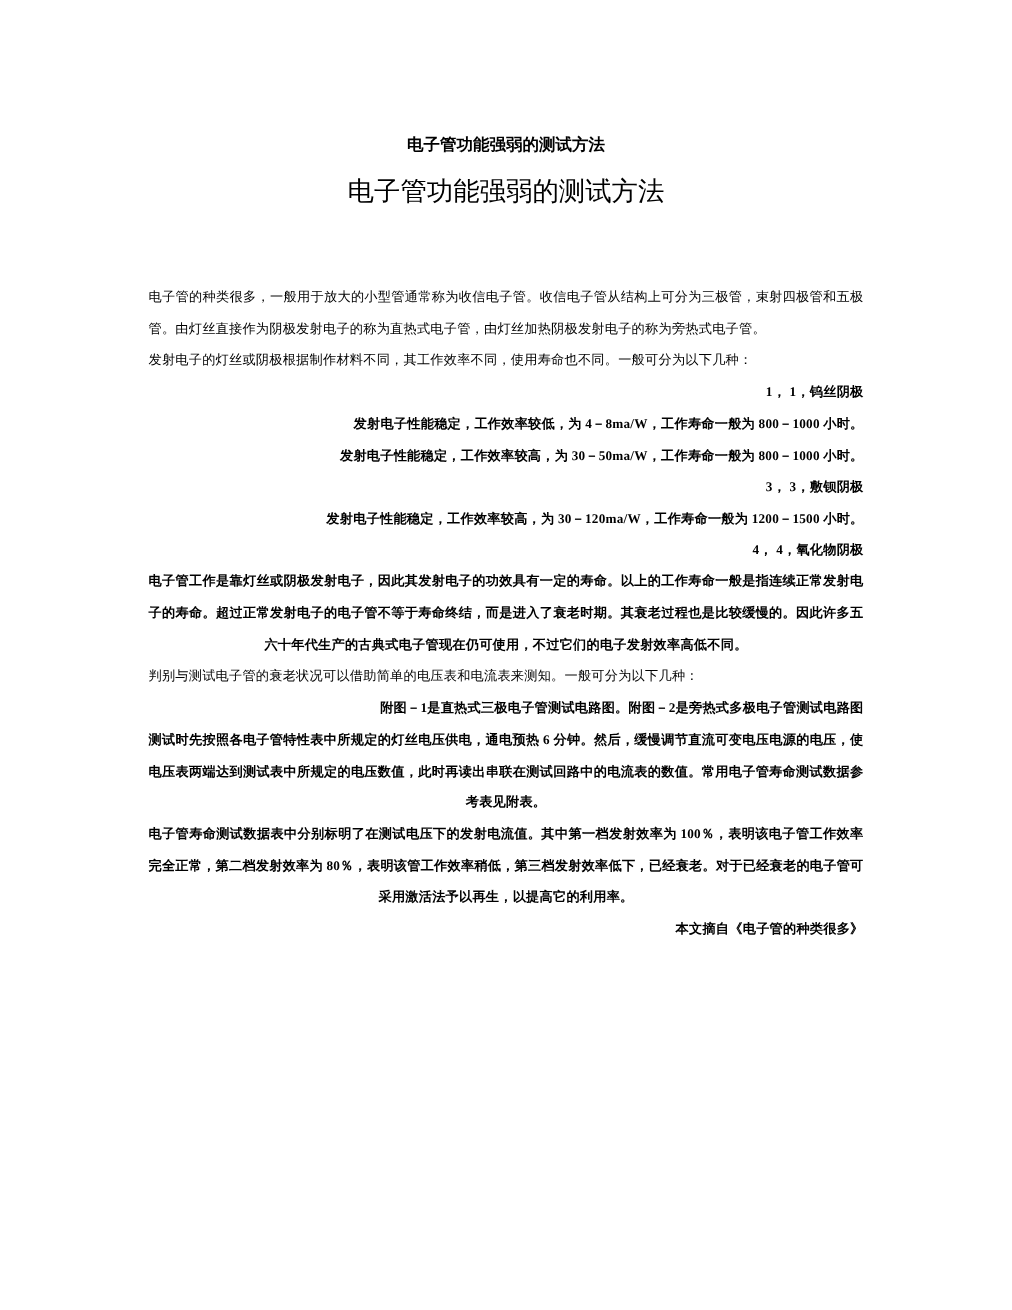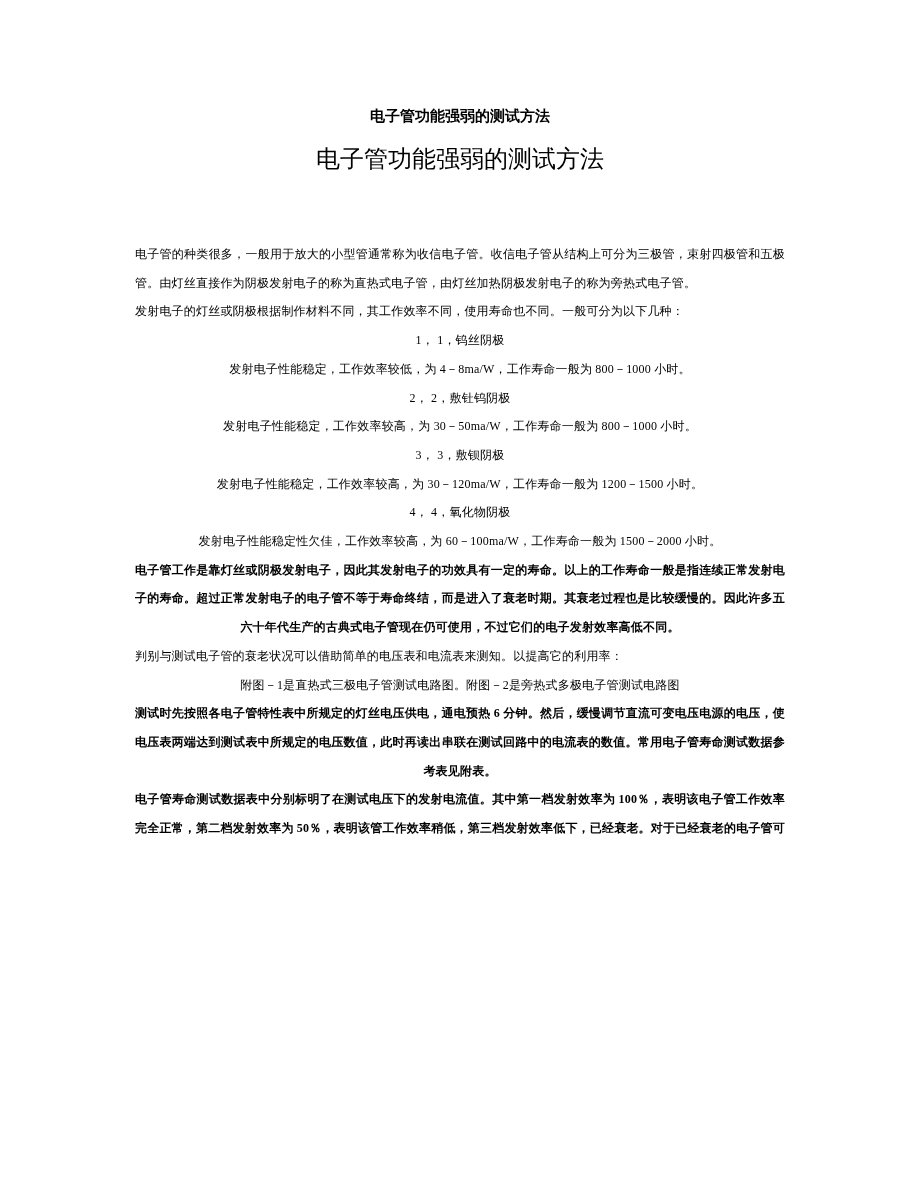--- a/index.html
+++ b/index.html
@@ -4,21 +4,21 @@
 <style>
   html, body {
     margin: 0;
     padding: 0;
     background: #ffffff;
   }
   .page {
     position: relative;
     width: 920px;
     height: 848px;
-    margin: 0 auto;
+    margin: 16px auto;
     background: #ffffff;
     color: #000000;
     font-family: "Liberation Serif", "DejaVu Serif", serif;
     overflow: hidden;
     box-sizing: border-box;
     padding: 106px 135px 0 135px;
   }
   .header-title {
     margin: 0 0 16px 0;
     font-size: 15px;
@@ -43,21 +43,22 @@
     text-align: justify;
     text-justify: inter-ideograph;
   }
   .jc {
     text-align: justify;
     text-justify: inter-ideograph;
     text-align-last: center;
     font-weight: bold;
   }
   .c {
-    text-align: center;
+    text-align: right;
+    font-weight: bold;
   }
 </style>
 </head>
 <body>
 
 <main class="page">
 
   <h1 class="header-title">电子管功能强弱的测试方法</h1>
 
   <h2 class="main-title">电子管功能强弱的测试方法</h2>
@@ -65,39 +66,37 @@
   <section class="body-text">
 
     <p class="j">电子管的种类很多，一般用于放大的小型管通常称为收信电子管。收信电子管从结构上可分为三极管，束射四极管和五极管。由灯丝直接作为阴极发射电子的称为直热式电子管，由灯丝加热阴极发射电子的称为旁热式电子管。</p>
 
     <p class="j">发射电子的灯丝或阴极根据制作材料不同，其工作效率不同，使用寿命也不同。一般可分为以下几种：</p>
 
     <p class="c">1， 1，钨丝阴极</p>
 
     <p class="c">发射电子性能稳定，工作效率较低，为 4－8ma/W，工作寿命一般为 800－1000 小时。</p>
 
-    <p class="c">2， 2，敷钍钨阴极</p>
 
     <p class="c">发射电子性能稳定，工作效率较高，为 30－50ma/W，工作寿命一般为 800－1000 小时。</p>
 
     <p class="c">3， 3，敷钡阴极</p>
 
     <p class="c">发射电子性能稳定，工作效率较高，为 30－120ma/W，工作寿命一般为 1200－1500 小时。</p>
 
     <p class="c">4， 4，氧化物阴极</p>
 
-    <p class="c">发射电子性能稳定性欠佳，工作效率较高，为 60－100ma/W，工作寿命一般为 1500－2000 小时。</p>
 
     <p class="jc">电子管工作是靠灯丝或阴极发射电子，因此其发射电子的功效具有一定的寿命。以上的工作寿命一般是指连续正常发射电子的寿命。超过正常发射电子的电子管不等于寿命终结，而是进入了衰老时期。其衰老过程也是比较缓慢的。因此许多五六十年代生产的古典式电子管现在仍可使用，不过它们的电子发射效率高低不同。</p>
 
-    <p class="j">判别与测试电子管的衰老状况可以借助简单的电压表和电流表来测知。以提高它的利用率：</p>
+    <p class="j">判别与测试电子管的衰老状况可以借助简单的电压表和电流表来测知。一般可分为以下几种：</p>
 
     <p class="c">附图－1是直热式三极电子管测试电路图。附图－2是旁热式多极电子管测试电路图</p>
 
     <p class="jc">测试时先按照各电子管特性表中所规定的灯丝电压供电，通电预热 6 分钟。然后，缓慢调节直流可变电压电源的电压，使电压表两端达到测试表中所规定的电压数值，此时再读出串联在测试回路中的电流表的数值。常用电子管寿命测试数据参考表见附表。</p>
 
-    <p class="jc">电子管寿命测试数据表中分别标明了在测试电压下的发射电流值。其中第一档发射效率为 100％，表明该电子管工作效率完全正常，第二档发射效率为 50％，表明该管工作效率稍低，第三档发射效率低下，已经衰老。对于已经衰老的电子管可采用激活法予以再生，以提高它的利用率。</p>
+    <p class="jc">电子管寿命测试数据表中分别标明了在测试电压下的发射电流值。其中第一档发射效率为 100％，表明该电子管工作效率完全正常，第二档发射效率为 80％，表明该管工作效率稍低，第三档发射效率低下，已经衰老。对于已经衰老的电子管可采用激活法予以再生，以提高它的利用率。</p>
 
     <p class="c">本文摘自《电子管的种类很多》</p>
 
   </section>
 
 </main>
 
 </body></html>

